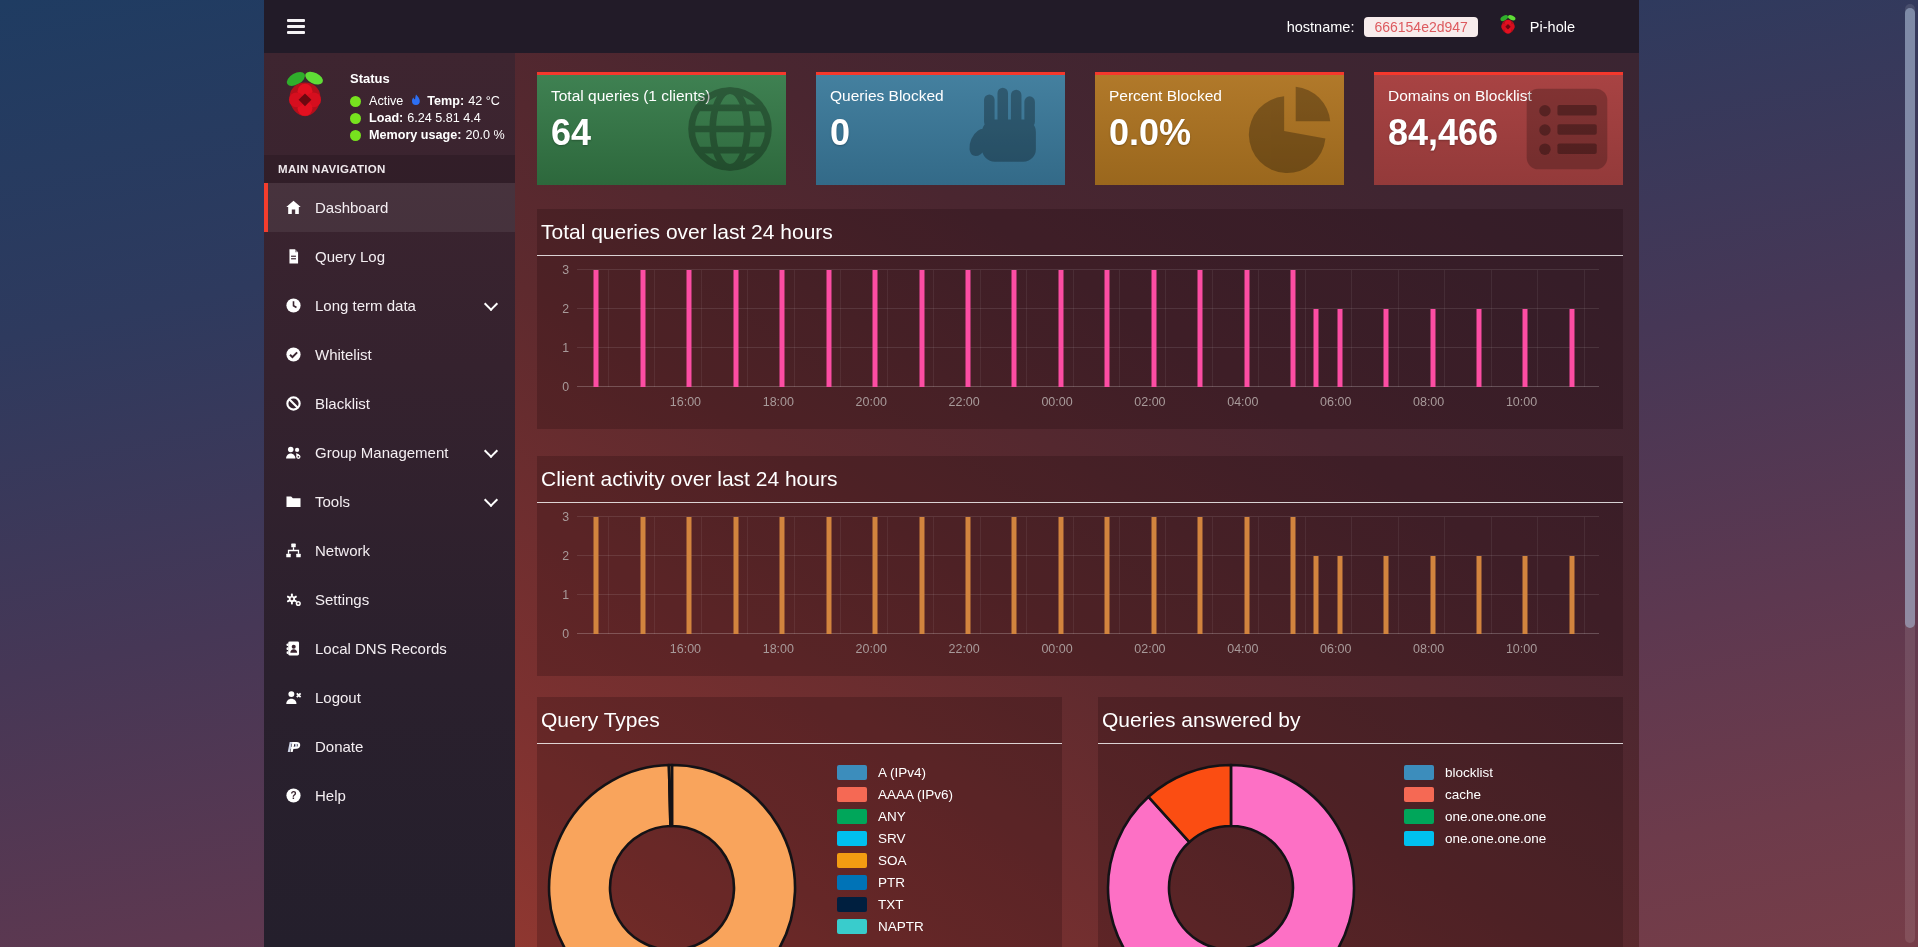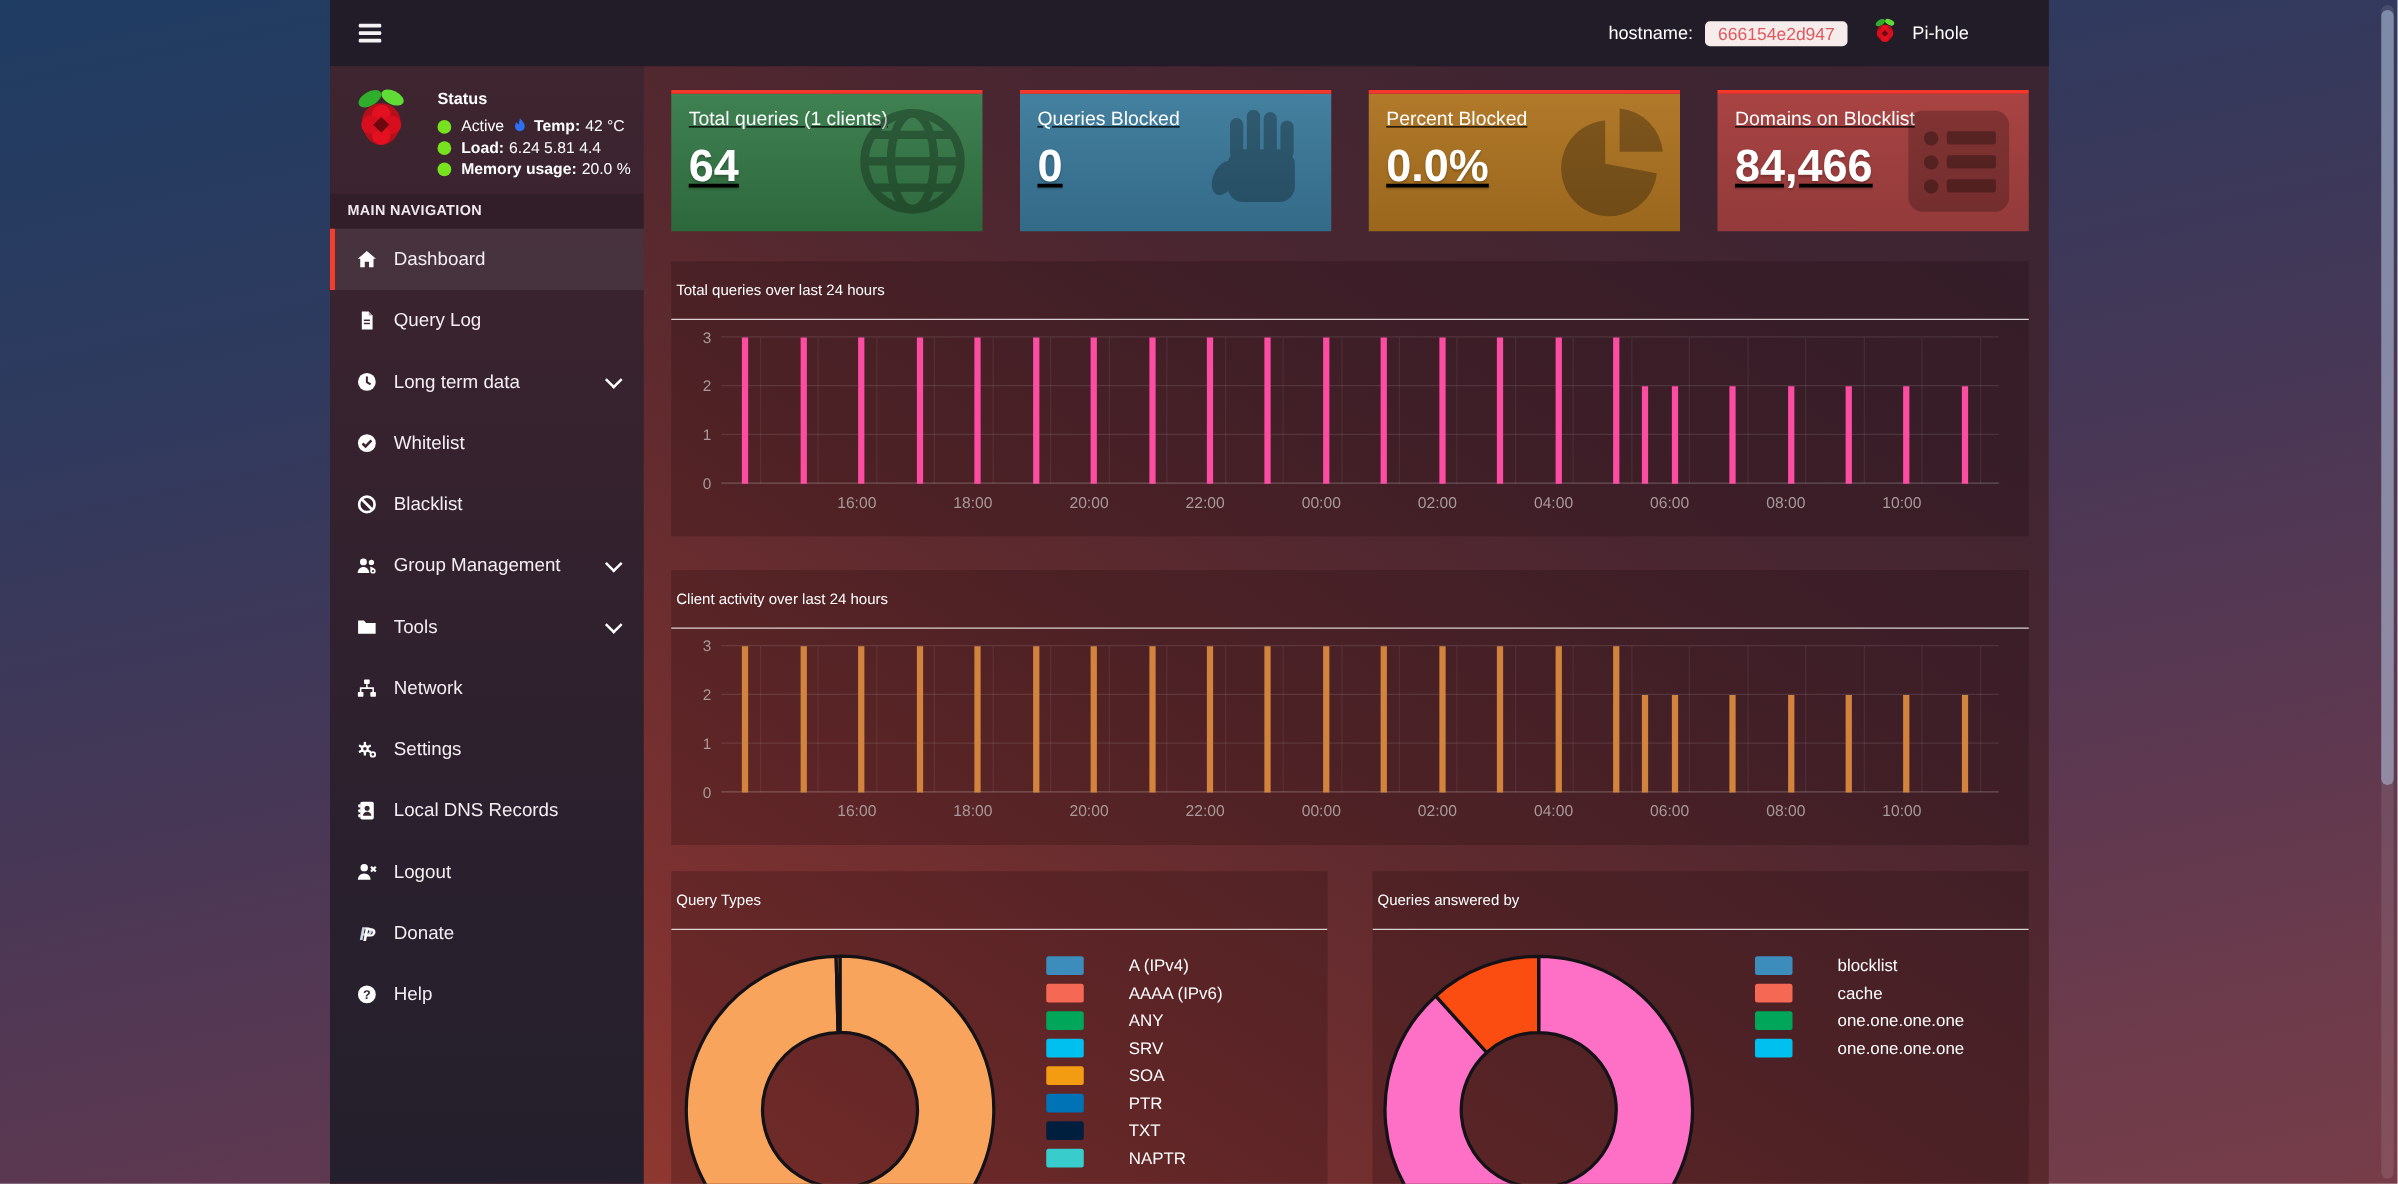--- a/index.html
+++ b/index.html
@@ -32,49 +32,49 @@
   .menu{list-style:none;margin:0;padding:0;}
   .menu-item{height:49px;display:flex;align-items:center;padding-left:21px;position:relative;cursor:pointer;font-size:15px;color:#f4eef2;}
   .menu-item .mi{width:17px;height:17px;flex:none;display:inline-flex;}
   .menu-item .lbl{margin-left:13px;}
   .menu-item.active{background:rgba(255,255,255,0.07);}
   .menu-item.active::before{content:"";position:absolute;left:0;top:0;bottom:0;width:4px;background:#f43d2d;}
   .chev{position:absolute;right:19px;top:50%;width:8px;height:8px;border-right:2.2px solid #fff;border-bottom:2.2px solid #fff;
     transform:translateY(-70%) rotate(45deg);}
   
   .main{position:absolute;left:251px;top:53px;right:0;bottom:0;padding:0 16px 0 22px;overflow:hidden;}
-  .cards{display:flex;gap:30px;margin-top:19px;text-decoration:underline;}
+  .cards{display:flex;gap:30px;margin-top:19px;}
   .card{flex:1;height:113px;border-top:3px solid #f5382c;position:relative;overflow:hidden;color:#fff;box-sizing:border-box;padding:12px 14px;}
   .card-title{font-size:15.5px;}
   .card-value{font-size:36px;font-weight:700;margin-top:7px;text-shadow:0 1px 2px rgba(0,0,0,.25);}
   .card-icon{position:absolute;right:8px;top:6px;width:96px;height:96px;}
   
   .panel{background:rgba(22,4,10,0.22);position:relative;}
-  .panel-header{height:47px;display:flex;align-items:center;padding:0 4px;font-size:12px;color:#fff;
+  .panel-header{height:47px;display:flex;align-items:center;padding:0 4px;font-size:21px;color:#fff;
     border-bottom:1px solid rgba(255,255,255,0.8);box-sizing:border-box;}
   .chart-panel{height:220px;box-sizing:border-box;}
   .cp1{margin-top:24px;} .cp2{margin-top:27px;}
   .chart-wrap{display:flex;margin:14px 24px 0 12px;}
   .yaxis{width:28px;position:relative;height:117px;flex:none;}
   .yaxis span{position:absolute;right:8px;font-size:12.3px;color:#a89a9a;transform:translateY(-50%);}
   .plot-col{flex:1;}
   .plot{position:relative;height:117px;}
   .hline{position:absolute;left:0;right:0;height:1px;background:rgba(255,255,255,0.10);}
   .hline.base{background:rgba(255,255,255,0.22);}
   .vline{position:absolute;top:0;bottom:0;width:1px;background:rgba(255,255,255,0.065);}
   .bar{position:absolute;bottom:0;width:5px;transform:translateX(-50%);}
   .xlabels{position:relative;height:30px;}
   .xlabels span{position:absolute;top:8px;transform:translateX(-50%);font-size:12.5px;color:#a89a9a;}
   
   .bottom-row{display:flex;gap:36px;margin-top:21px;}
   .bpanel{flex:1;height:430px;overflow:hidden;}
   .donut{position:absolute;left:10px;top:66px;}
   .legend{position:absolute;left:300px;top:68px;}
   .bpanel2 .donut{left:8px;} .bpanel2 .legend{left:306px;}
-  .lrow{display:flex;margin-bottom:7px;cursor:pointer;gap:25px;}
+  .lrow{display:flex;margin-bottom:7px;cursor:pointer;}
   .swatch{width:30px;height:15px;border-radius:2px;margin-right:11px;flex:none;}
   .ltext{font-size:13.5px;color:#fff;}
   
   .scrollbar{position:absolute;right:3px;top:4px;bottom:4px;width:10px;border-radius:6px;background:rgba(255,255,255,0.10);}
   .scrollbar .thumb{position:absolute;top:4px;left:0;width:10px;height:66%;border-radius:6px;background:rgba(172,190,216,0.55);}
 </style>
 </head>
 <body>
 
 <div class="app">

